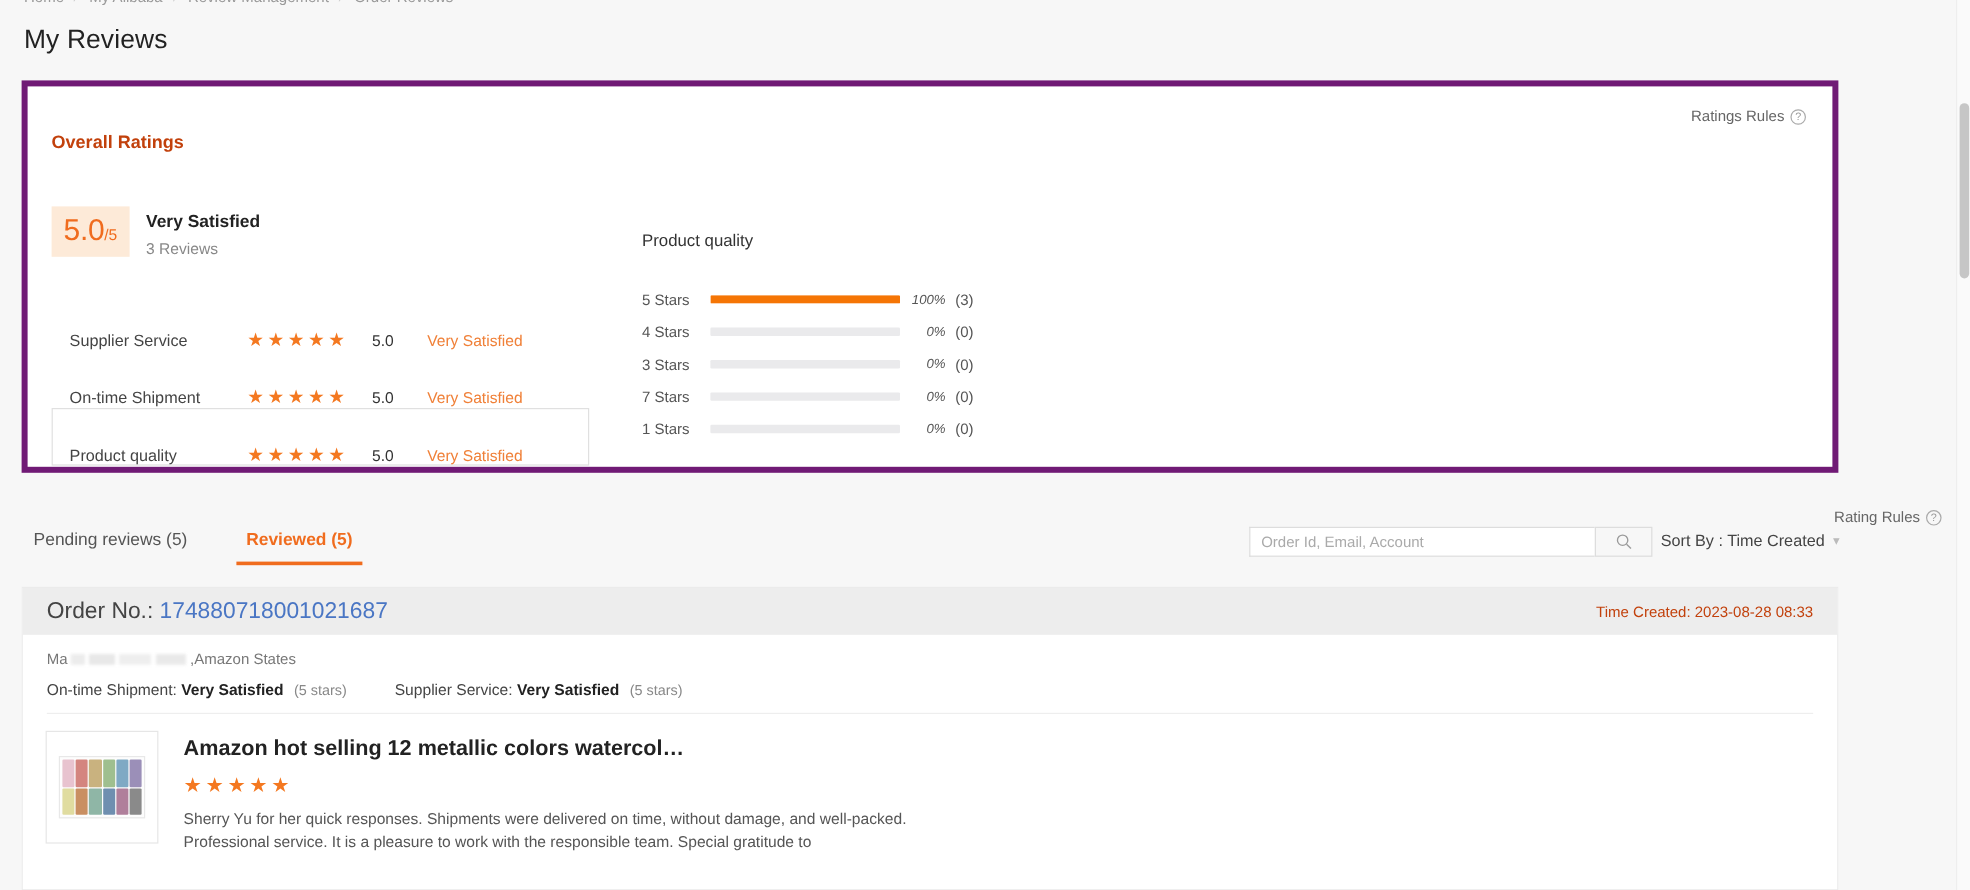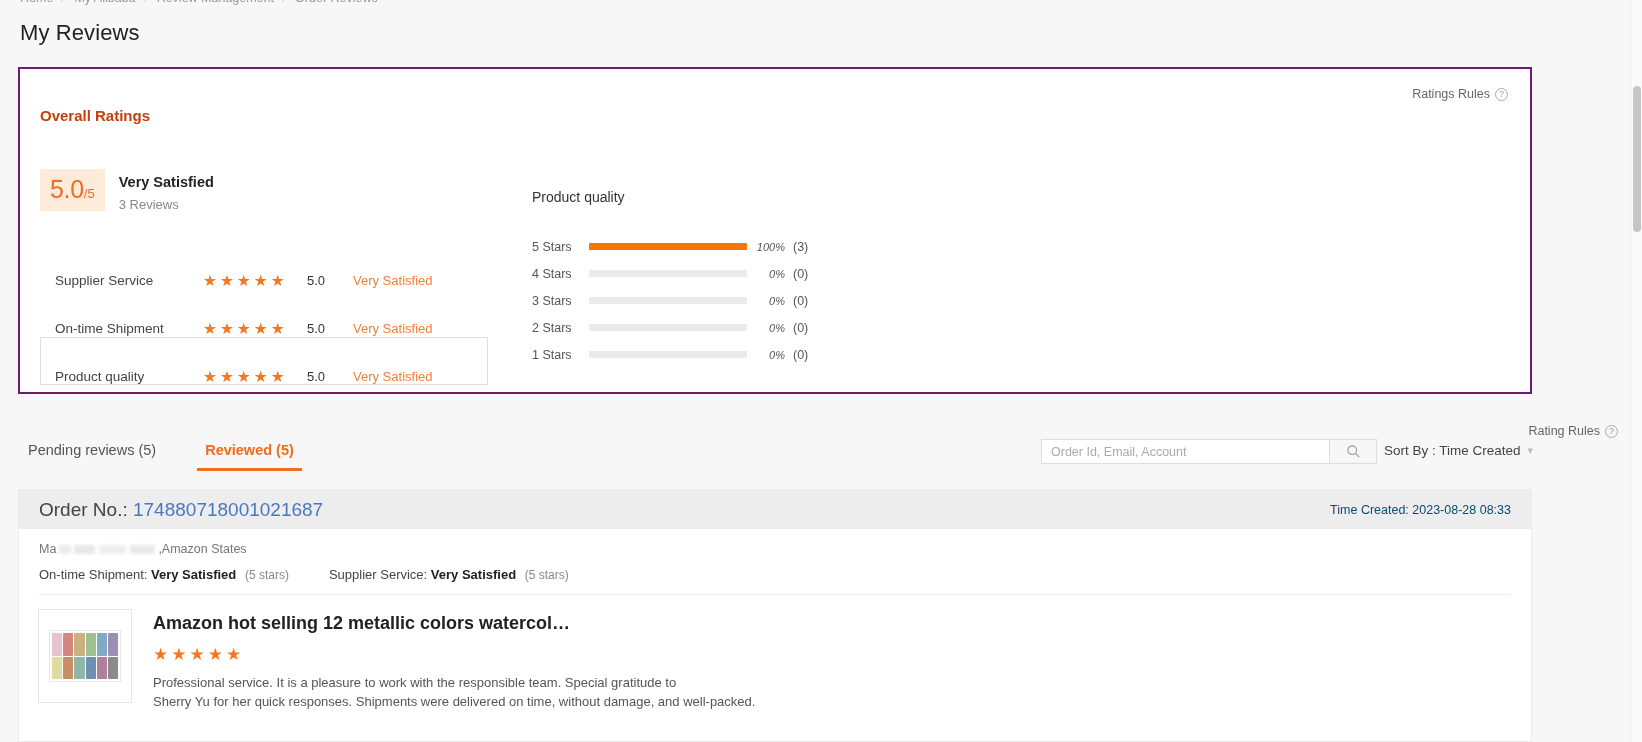--- a/index.html
+++ b/index.html
@@ -27,21 +27,21 @@
     position: absolute; top: 20px; left: 20px;
     font-size: 22px; font-weight: 400; color: #222;
     letter-spacing: .1px;
   }
 
   
   .ratings-card {
     position: absolute; top: 67px; left: 18px;
     width: 1514px; height: 327px;
     background: #fff;
-    border: 2px solid #701a75;
+    border: 5px solid #701a75;
   }
   .rules-link {
     position: absolute; top: 18px; right: 22px;
     display: flex; align-items: center; gap: 5px;
     font-size: 12.5px; color: #666; cursor: pointer;
   }
   .qmark {
     display: inline-flex; align-items: center; justify-content: center;
     width: 13px; height: 13px; border: 1px solid #aaa; border-radius: 50%;
     font-size: 9px; color: #999; line-height: 1;
@@ -136,21 +136,21 @@
     width: 1514px; height: 253px;
     background: #fff; border: 1px solid #ebebeb;
   }
   .order-head {
     height: 39px; background: #ededed;
     display: flex; align-items: center; justify-content: space-between;
     padding: 0 20px;
   }
   .order-no { font-size: 19px; color: #444; }
   .order-no a { color: #4a76c4; text-decoration: none; cursor: pointer; }
-  .order-time { font-size: 12.5px; color: #0c4a6e; }
+  .order-time { font-size: 12.5px; color: #c2410c; }
 
   .order-meta { padding: 11px 20px 0 20px; }
   .buyer-line {
     font-size: 12.5px; color: #777; height: 18px;
     display: flex; align-items: center; gap: 1px;
   }
   .redacted {
     display: inline-block; width: 96px; height: 9px;
     background: linear-gradient(90deg,#e9e9e9 0 12%,#fff 12% 16%,#e4e4e4 16% 38%,#fff 38% 42%,#ececec 42% 70%,#fff 70% 74%,#e6e6e6 74% 100%);
     filter: blur(1.4px); opacity: .85; margin: 0 2px;
@@ -296,21 +296,21 @@
     <div class="hist-row">
       <div class="hist-label">3 Stars</div>
       <div class="hist-track">
         <div class="hist-fill" style="width:0%"></div>
       </div>
       <div class="hist-pct">0%</div>
       <div class="hist-cnt">(0)</div>
     </div>
 
     <div class="hist-row">
-      <div class="hist-label">2 Stars</div>
+      <div class="hist-label">7 Stars</div>
       <div class="hist-track">
         <div class="hist-fill" style="width:0%"></div>
       </div>
       <div class="hist-pct">0%</div>
       <div class="hist-cnt">(0)</div>
     </div>
 
     <div class="hist-row">
       <div class="hist-label">1 Stars</div>
       <div class="hist-track">
@@ -398,22 +398,22 @@
     <div class="prod-info">
       <div class="prod-title">Amazon hot selling 12 metallic colors watercol…</div>
       <div class="prod-stars">
         <span class="star">★</span>
         <span class="star">★</span>
         <span class="star">★</span>
         <span class="star">★</span>
         <span class="star">★</span>
       </div>
       <div class="prod-text">
+        <div>Sherry Yu for her quick responses. Shipments were delivered on time, without damage, and well-packed.</div>
         <div>Professional service. It is a pleasure to work with the responsible team. Special gratitude to</div>
-        <div>Sherry Yu for her quick responses. Shipments were delivered on time, without damage, and well-packed.</div>
       </div>
     </div>
   </div>
 </div>
 
 <div class="scrollbar">
   <div class="scroll-thumb"></div>
 </div>
 
 </body></html>

